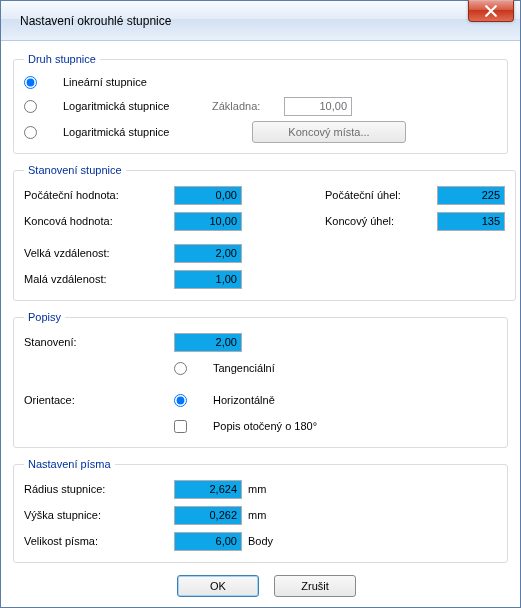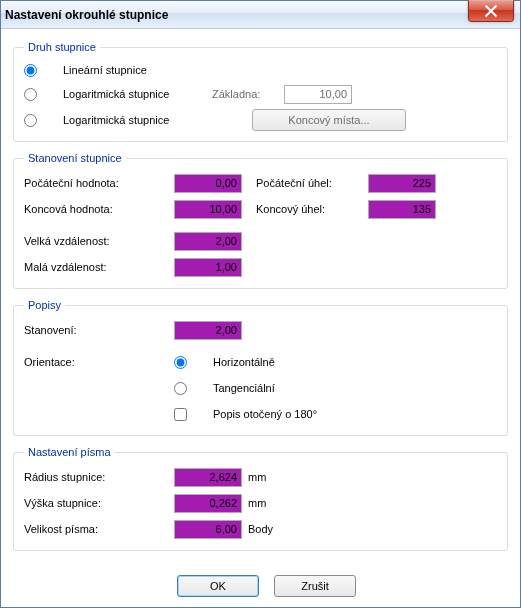--- a/index.html
+++ b/index.html
@@ -15,29 +15,28 @@
   }
   .window {
     width: 521px;
     height: 608px;
     background: #fff;
     border: 1px solid #5a7ea3;
     box-sizing: border-box;
     position: relative;
   }
   .titlebar {
-    height: 28px;
+    height: 40px;
     background: linear-gradient(to bottom, #f8fbff 0%, #e4ecf7 45%, #d2e0f2 46%, #e8f0fb 100%);
     border-bottom: 1px solid #b9c9de;
     display: flex;
     align-items: center;
-    padding: 0 4px 0 4px;
+    padding: 0 4px 0 19px;
     box-sizing: border-box;
     position: relative;
-    font-weight: bold;
   }
   .titlebar .title {
     flex: 1;
     font-size: 12px;
     color: #000;
   }
   .close-btn {
     width: 44px;
     height: 20px;
     background: linear-gradient(to bottom, #e79b90 0%, #d6583f 45%, #c8351c 46%, #df6a50 100%);
@@ -76,21 +75,21 @@
     align-items: center;
     height: 26px;
   }
   .row .lbl {
     width: 150px;
   }
   input.txt {
     width: 68px;
     height: 19px;
     border: 1px solid #abadb3;
-    background: #a21caf;
+    background: #0ea5e9;
     text-align: right;
     padding: 0 4px;
     font: inherit;
     box-sizing: border-box;
   }
   input.txt[disabled] {
     background: #fff;
     color: #6d6d6d;
   }
   .unit {
@@ -141,21 +140,21 @@
     box-shadow: 0 0 0 1px #a3d3f5 inset;
   }
   .two-col {
     display: flex;
     align-items: center;
     height: 26px;
   }
   .two-col .left {
     display:flex;
     align-items:center;
-    width: 232px;
+    width: 301px;
   }
   .two-col .left .lbl {
     width: 150px;
   }
   .pad-top {
     margin-top: 6px;
   }
 </style>
 </head>
 <body>
@@ -228,36 +227,36 @@
     </fieldset>
 
     <fieldset class="group">
       <legend>Popisy</legend>
 
       <div class="row">
         <span class="lbl">Stanovení:</span>
         <input class="txt" value="2,00" style="">
       </div>
 
+      <div class="row">
+        <span class="lbl"></span>
+        <div class="radio">
+          <input type="radio" name="or" style="">
+          <span>Tangenciální</span>
+        </div>
+      </div>
       <div class="row pad-top">
         <span class="lbl">Orientace:</span>
         <div class="radio">
           <input type="radio" name="or" checked="" style="">
           <span>Horizontálně</span>
         </div>
       </div>
       <div class="row">
         <span class="lbl"></span>
-        <div class="radio">
-          <input type="radio" name="or" style="">
-          <span>Tangenciální</span>
-        </div>
-      </div>
-      <div class="row">
-        <span class="lbl"></span>
         <div class="check">
           <input type="checkbox" style="">
           <span>Popis otočený o 180°</span>
         </div>
       </div>
     </fieldset>
 
     <fieldset class="group">
       <legend>Nastavení písma</legend>
 

